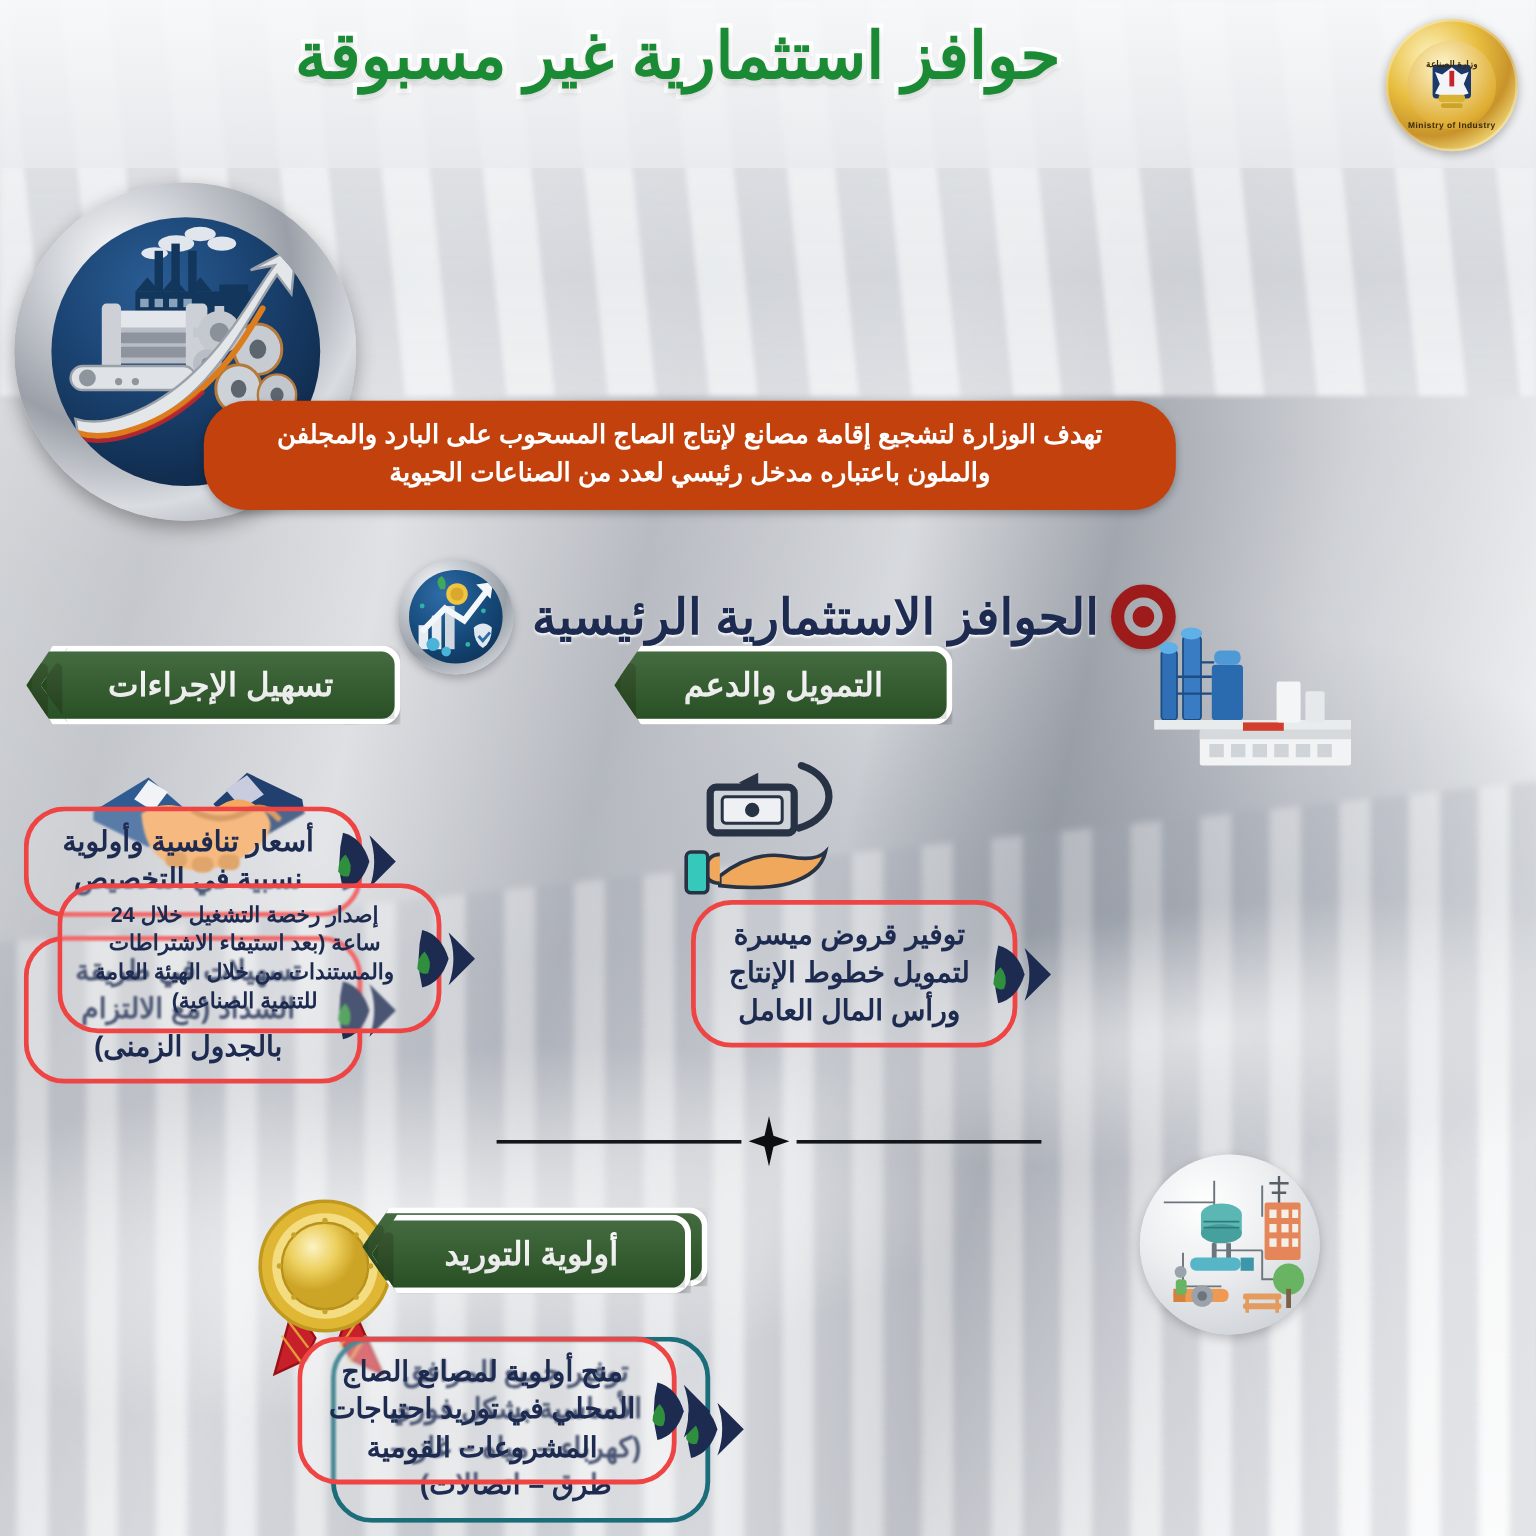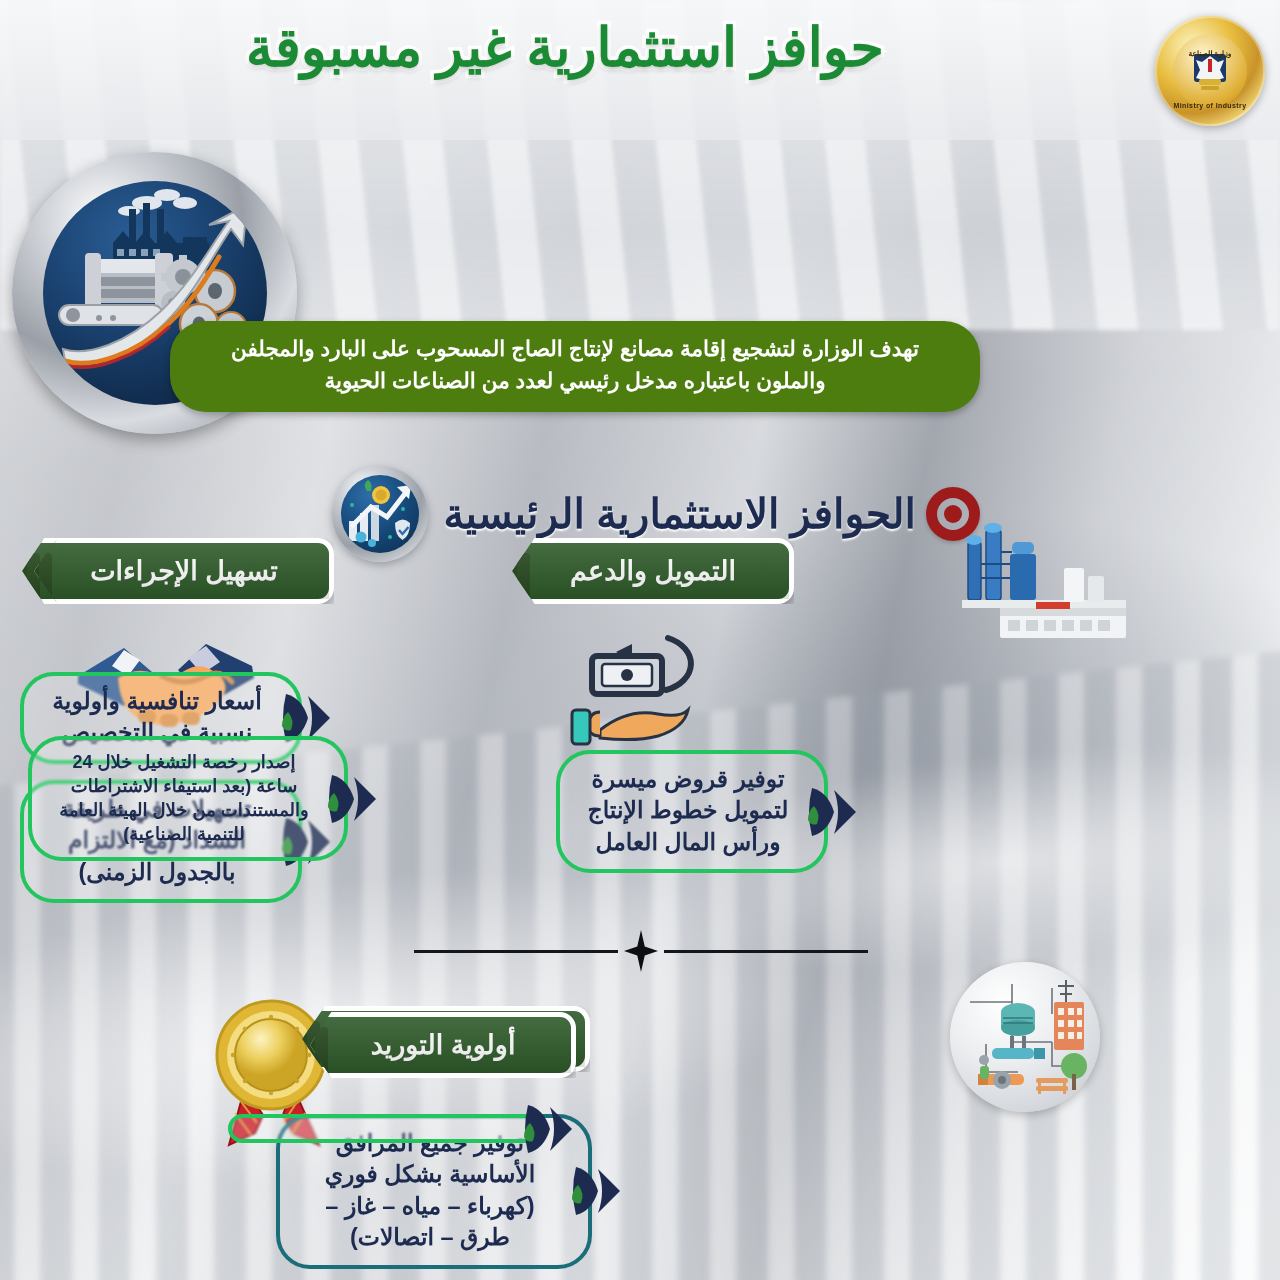--- a/index.html
+++ b/index.html
@@ -122,22 +122,22 @@
   .hero-icon .disc {
     width: 224px; height: 224px; border-radius: 50%;
     background: radial-gradient(circle at 38% 26%, #2a5d94 0%, #1b4473 38%, #102b4c 78%, #0a1c33 100%);
     position: relative; overflow: hidden;
   }
   .hero-icon svg { position: absolute; inset: 0; }
 
   
   .goal-banner {
     position: absolute;
-    right: 300px; left: 170px; top: 321px;
-    background: #4d7c0f;
+    right: 300px; left: 170px; top: 334px;
+    background: #c2410c;
     border-radius: 36px;
     padding: 12px 26px 14px;
     color: #fff;
     text-align: center;
     font-size: 21.5px;
     font-weight: 700;
     line-height: 1.5;
     box-shadow: 0 3px 7px rgba(0,0,0,.28);
   }
 
@@ -196,30 +196,31 @@
   }
   .pennant::before {
     content: ""; position: absolute; left: -11px; top: 10px;
     width: 24px; height: 46px; background: #27491f; z-index: -1;
     border-radius: 4px;
   }
 
   
   .card {
     position: absolute;
-    border: 4px solid #22c55e;
+    border: 4px solid #ef4444;
     border-radius: 34px;
     background: rgba(255,255,255,.20);
     padding: 10px 26px 11px 18px;
     color: #1d2b50;
     font-weight: 700;
     font-size: 23.5px;
     line-height: 1.34;
     text-align: center;
     backdrop-filter: blur(1px);
+    margin-left: 20px;
   }
   .card.teal { border-color: #1b6d7a; }
   
   .card .marker {
     position: absolute;
     right: -34px; top: 50%;
     transform: translateY(-50%);
     width: 52px; height: 56px;
     pointer-events: none;
   }
@@ -629,18 +630,19 @@
 <div class="card teal" style="right:688px;left:auto;top:1114px;width:316px;">
   <span>توفير جميع المرافق الأساسية بشكل فوري (كهرباء – مياه – غاز – طرق – اتصالات)</span>
   <svg class="marker" viewBox="0 0 52 56">
     <path d="M6 4 q16 4 22 24 q-6 20 -22 24 q-6 -24 0 -48 z" fill="#1d2b50"></path>
     <path d="M28 6 L50 28 L28 50 q8 -22 0 -44 z" fill="#1d2b50"></path>
     <path d="M8 22 q7 8 3 18 q-6 2 -9 -4 q0 -9 6 -14 z" fill="#2f8f3c"></path>
   </svg>
 </div>
 
 <div class="card" style="left:228px;top:1114px;width:316px;">
+  <span>منح أولوية لمصانع الصاج المحلي في توريد احتياجات المشروعات القومية</span>
   <svg class="marker" viewBox="0 0 52 56">
     <path d="M6 4 q16 4 22 24 q-6 20 -22 24 q-6 -24 0 -48 z" fill="#1d2b50"></path>
     <path d="M28 6 L50 28 L28 50 q8 -22 0 -44 z" fill="#1d2b50"></path>
     <path d="M8 22 q7 8 3 18 q-6 2 -9 -4 q0 -9 6 -14 z" fill="#2f8f3c"></path>
   </svg>
 </div>
 
 </body></html>

